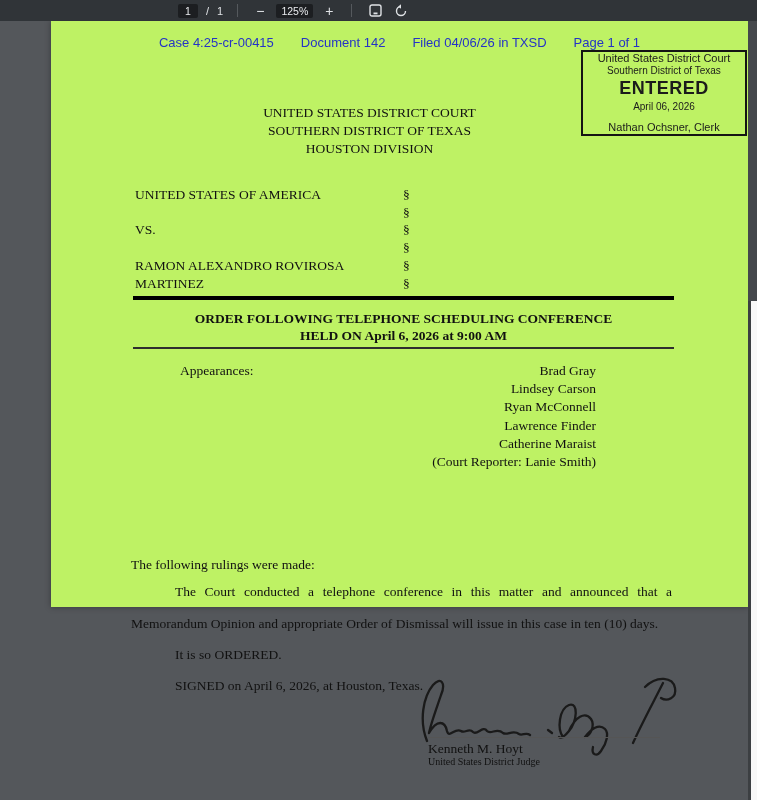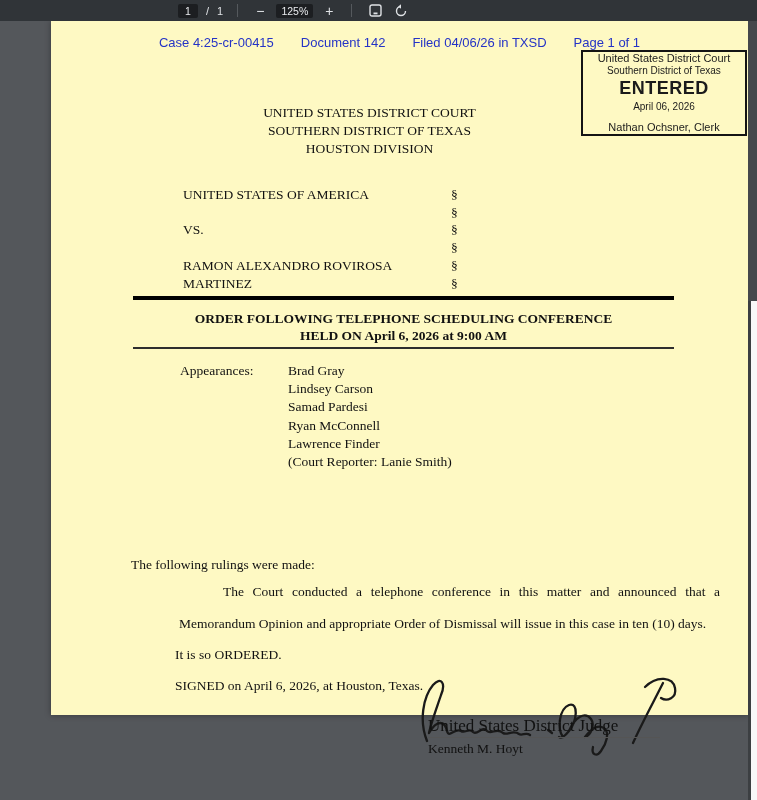--- a/index.html
+++ b/index.html
@@ -22,22 +22,22 @@
   .tb-icon svg { display:block; }
 
   
   .viewer { position:absolute; top:21px; left:0; right:0; bottom:0; background:#54575b; }
 
   .scroll-strip { position:absolute; top:0; right:0; bottom:0; width:9px;
                   background:#f8f8f8; border-left:3px solid #3c3f42; }
   .scroll-thumb { position:absolute; top:0; left:-3px; width:12px; height:280px; background:#45484c; }
 
   .page {
-    position:absolute; left:51px; top:0; width:697px; height:694px;
-    background:#fef9c3; box-shadow:0 0 6px rgba(0,0,0,.35);
+    position:absolute; left:51px; top:0; width:697px; height:586px;
+    background:#bef264; box-shadow:0 0 6px rgba(0,0,0,.35);
     font-family:"Liberation Serif", serif; color:#111;
   }
 
   
   .ecf-header { position:absolute; top:14px; left:0; right:0;
     display:flex; justify-content:center; gap:27px;
     font-family:"Liberation Sans",sans-serif; font-size:13px; color:#2433c6; }
 
   .stamp-box { position:absolute; top:29px; left:530px; width:166px; height:86px;
     border:2px solid #141414; display:flex; flex-direction:column; align-items:center;
@@ -47,44 +47,44 @@
   .stamp-district { font-size:10px; line-height:12px; }
   .stamp-entered { font-size:18px; font-weight:bold; letter-spacing:.5px; line-height:21px; margin-top:1px; }
   .stamp-date { font-size:10px; line-height:16px; }
   .stamp-clerk { font-size:11px; line-height:14px; margin-top:5px; }
 
   .court-title { position:absolute; top:83px; left:0; right:60px; text-align:center;
     font-size:13.5px; line-height:18px; }
 
   .caption { position:absolute; top:165px; left:84px;
     display:grid; grid-template-columns:268px 22px auto;
-    font-size:13.5px; line-height:17.7px;margin-left:48px; }
+    font-size:13.5px; line-height:17.7px; }
   .caption .c1 { grid-column:1; }
   .caption .c2 { grid-column:2; }
   .caption .c3 { grid-column:3; padding-left:0px; }
 
   .order-title { position:absolute; top:275px; left:82px; width:541px; }
   .ot-bar { height:4px; background:#000; }
   .ot-text { text-align:center; font-weight:bold; font-size:13.5px; line-height:16.5px; padding-top:11px; }
   .ot-underline { height:2px; background:#2e2e2e; margin-top:3px; }
 
   .appearances { position:absolute; top:341px; left:129px; font-size:13.5px; line-height:18.2px; }
   .app-label { position:absolute; left:0; top:0; }
-  .app-names { position:absolute; left:108px; top:0; width:280px; }
+  .app-names { position:absolute; left:136px; top:0; width:280px;text-align:right; }
 
   .body-text { position:absolute; left:80px; width:541px; font-size:13.5px; }
   .bt-intro { top:536px; position:absolute; }
   .bt-para  { top:555px; position:absolute; width:541px; text-align:justify;
-              text-indent:44px; line-height:31.8px;margin-left:48px; }
+              text-indent:44px; line-height:31.8px; }
   .bt-ordered { top:626px; position:absolute; padding-left:44px; }
   .bt-signed  { top:657px; position:absolute; padding-left:44px; }
   .sig-svg { position:absolute; left:360px; top:648px; }
   .sig-line { position:absolute; left:377px; top:716px; width:232px; height:1px; background:#555; }
   .sig-name  { position:absolute; left:377px; top:719px; font-size:13.5px; line-height:17px; }
-  .sig-title { position:absolute; left:377px; top:696px; font-size:17px; line-height:17px; }
+  .sig-title { position:absolute; left:377px; top:732px; font-size:10px; line-height:17px; }
 </style>
 </head>
 <body>
 
 <div class="toolbar">
   <div class="toolbar-inner">
     <span class="tb-box">1</span>
     <span class="tb-text">/</span>
     <span class="tb-text">1</span>
     <span class="tb-divider"></span>
@@ -152,23 +152,23 @@
         <div>HELD ON April 6, 2026 at 9:00 AM</div>
       </div>
       <div class="ot-underline"></div>
     </div>
 
     <div class="appearances">
       <div class="app-label">Appearances:</div>
       <div class="app-names">
         <div>Brad Gray</div>
         <div>Lindsey Carson</div>
-        <div>Samad Pardesi</div>
         <div>Ryan McConnell</div>
         <div>Lawrence Finder</div>
+        <div>Catherine Maraist</div>
         <div>(Court Reporter: Lanie Smith)</div>
       </div>
     </div>
 
     <div class="body-text bt-intro">The following rulings were made:</div>
     <div class="body-text bt-para">The Court conducted a telephone conference in this matter and announced that a Memorandum Opinion and appropriate Order of Dismissal will issue in this case in ten (10) days.</div>
     <div class="body-text bt-ordered">It is so ORDERED.</div>
     <div class="body-text bt-signed">SIGNED on April 6, 2026, at Houston, Texas.</div>
 
     <svg class="sig-svg" width="300" height="90" viewBox="0 0 300 90">

